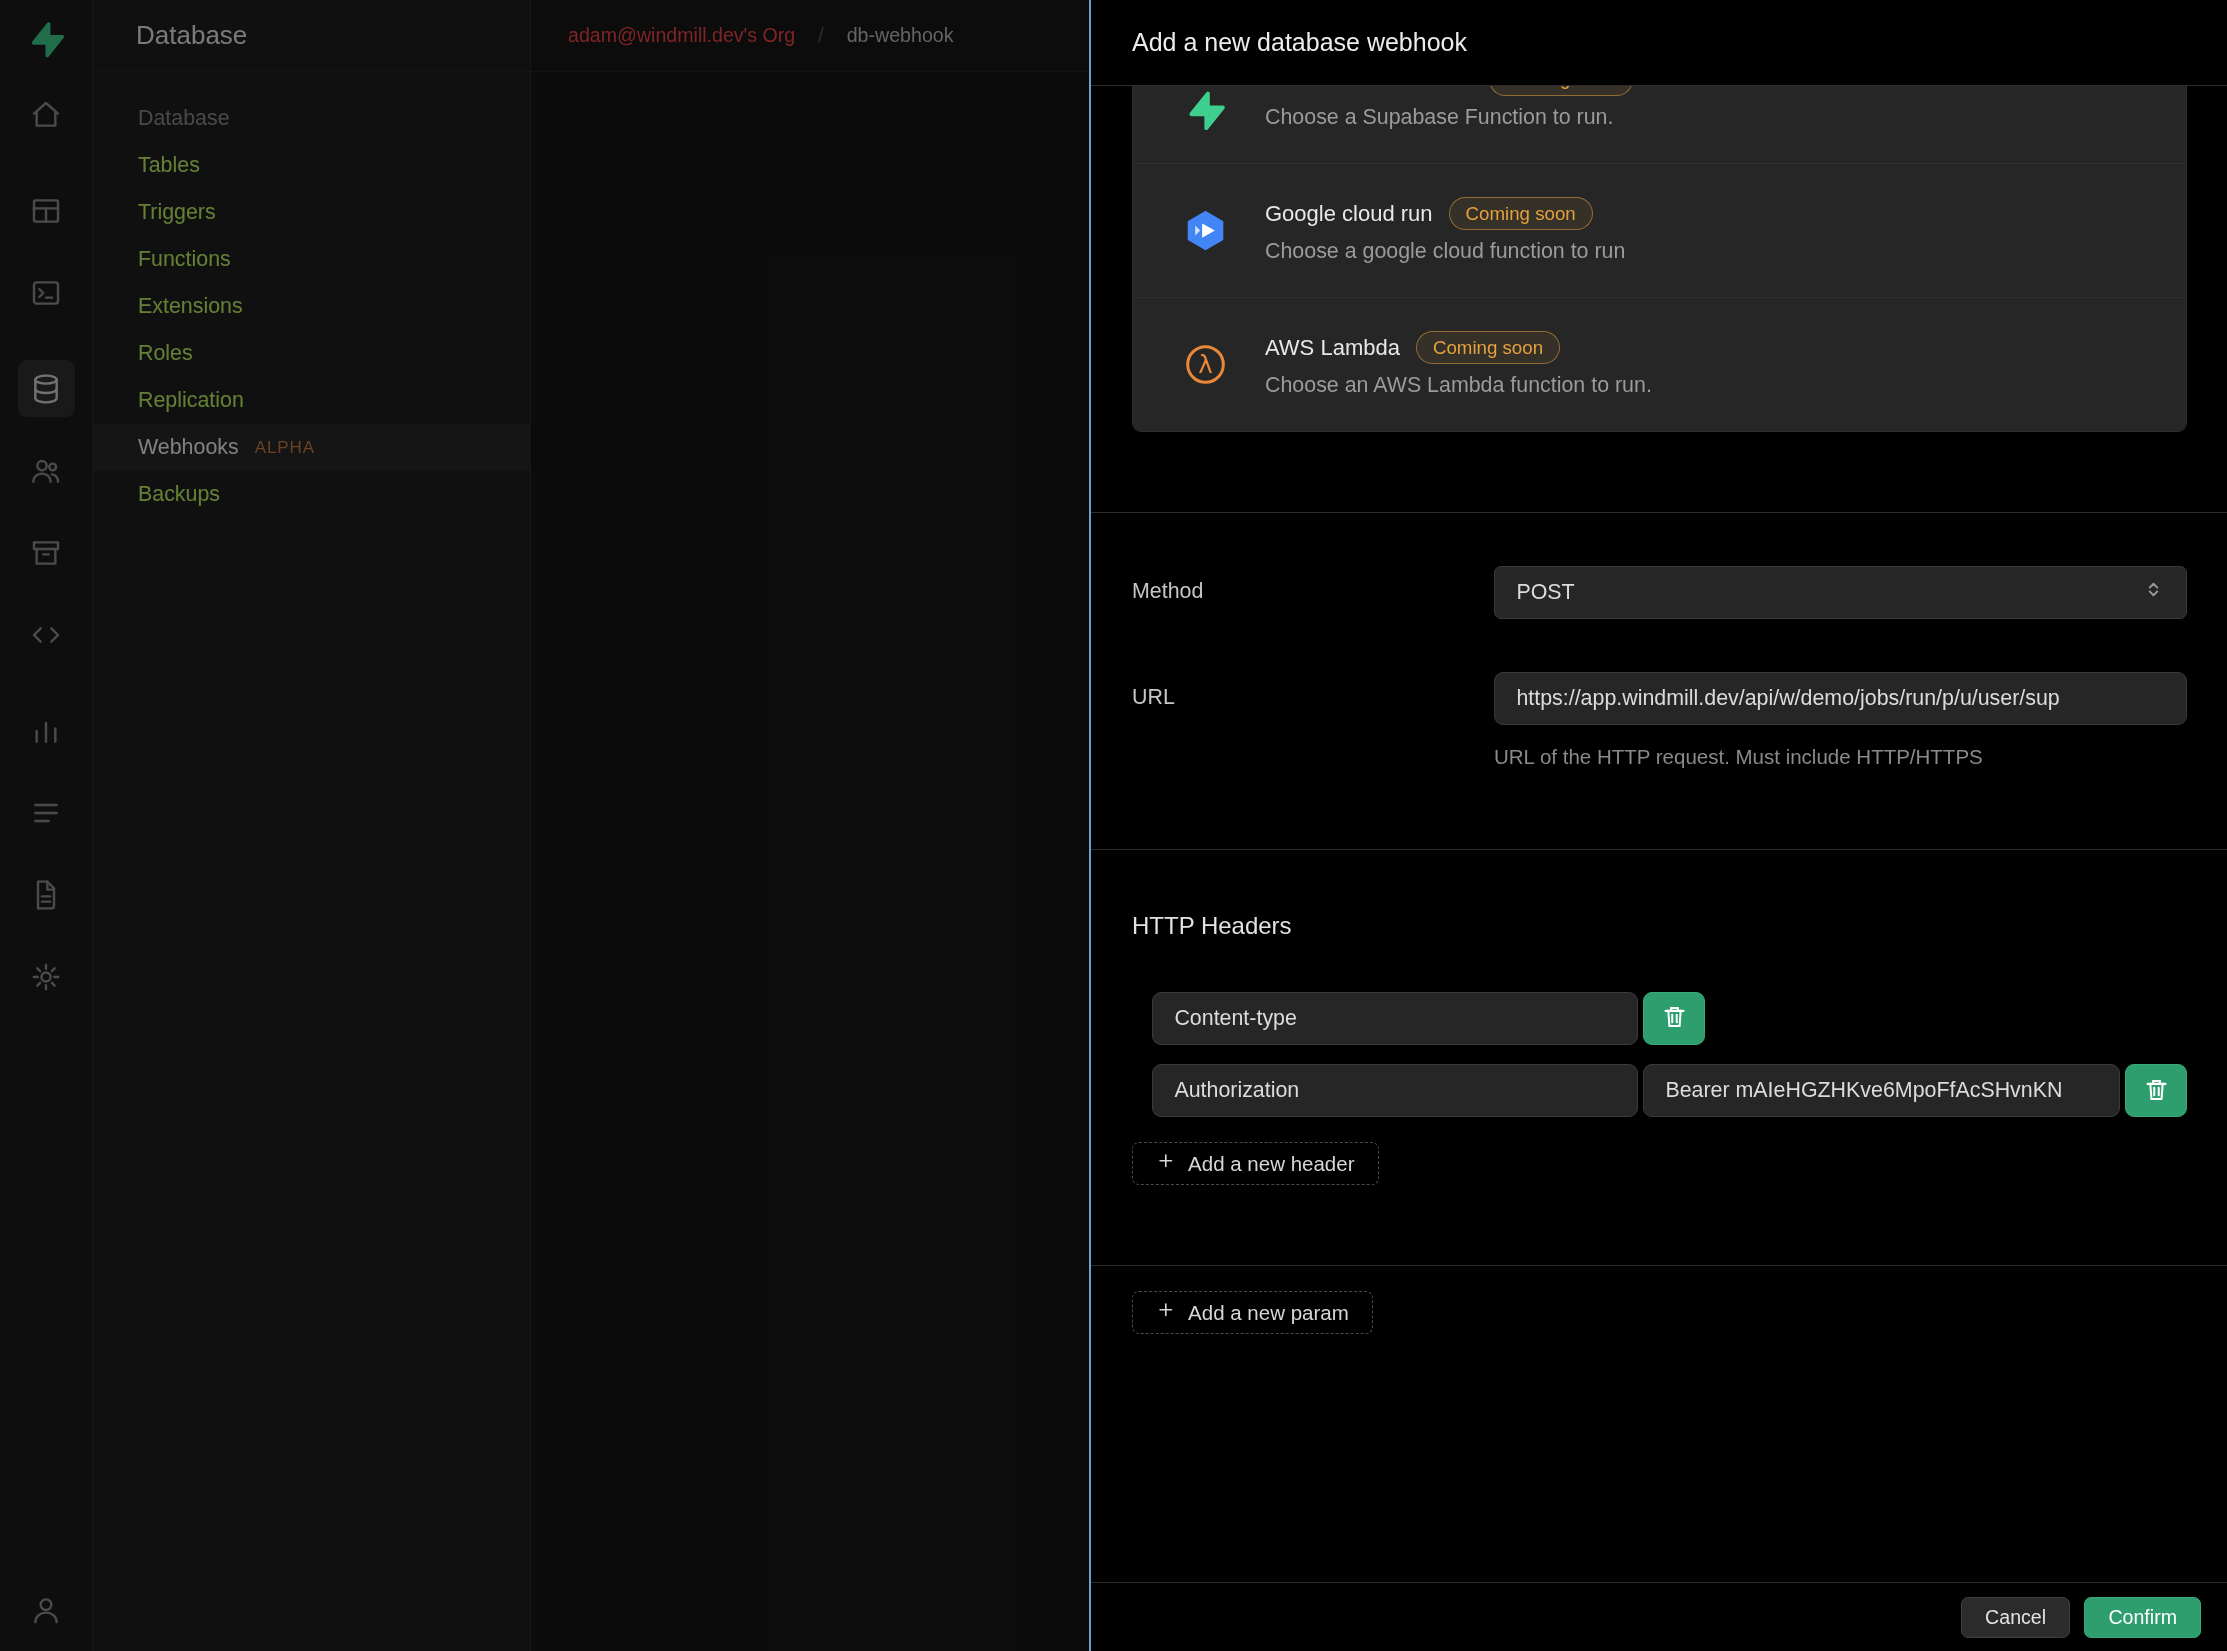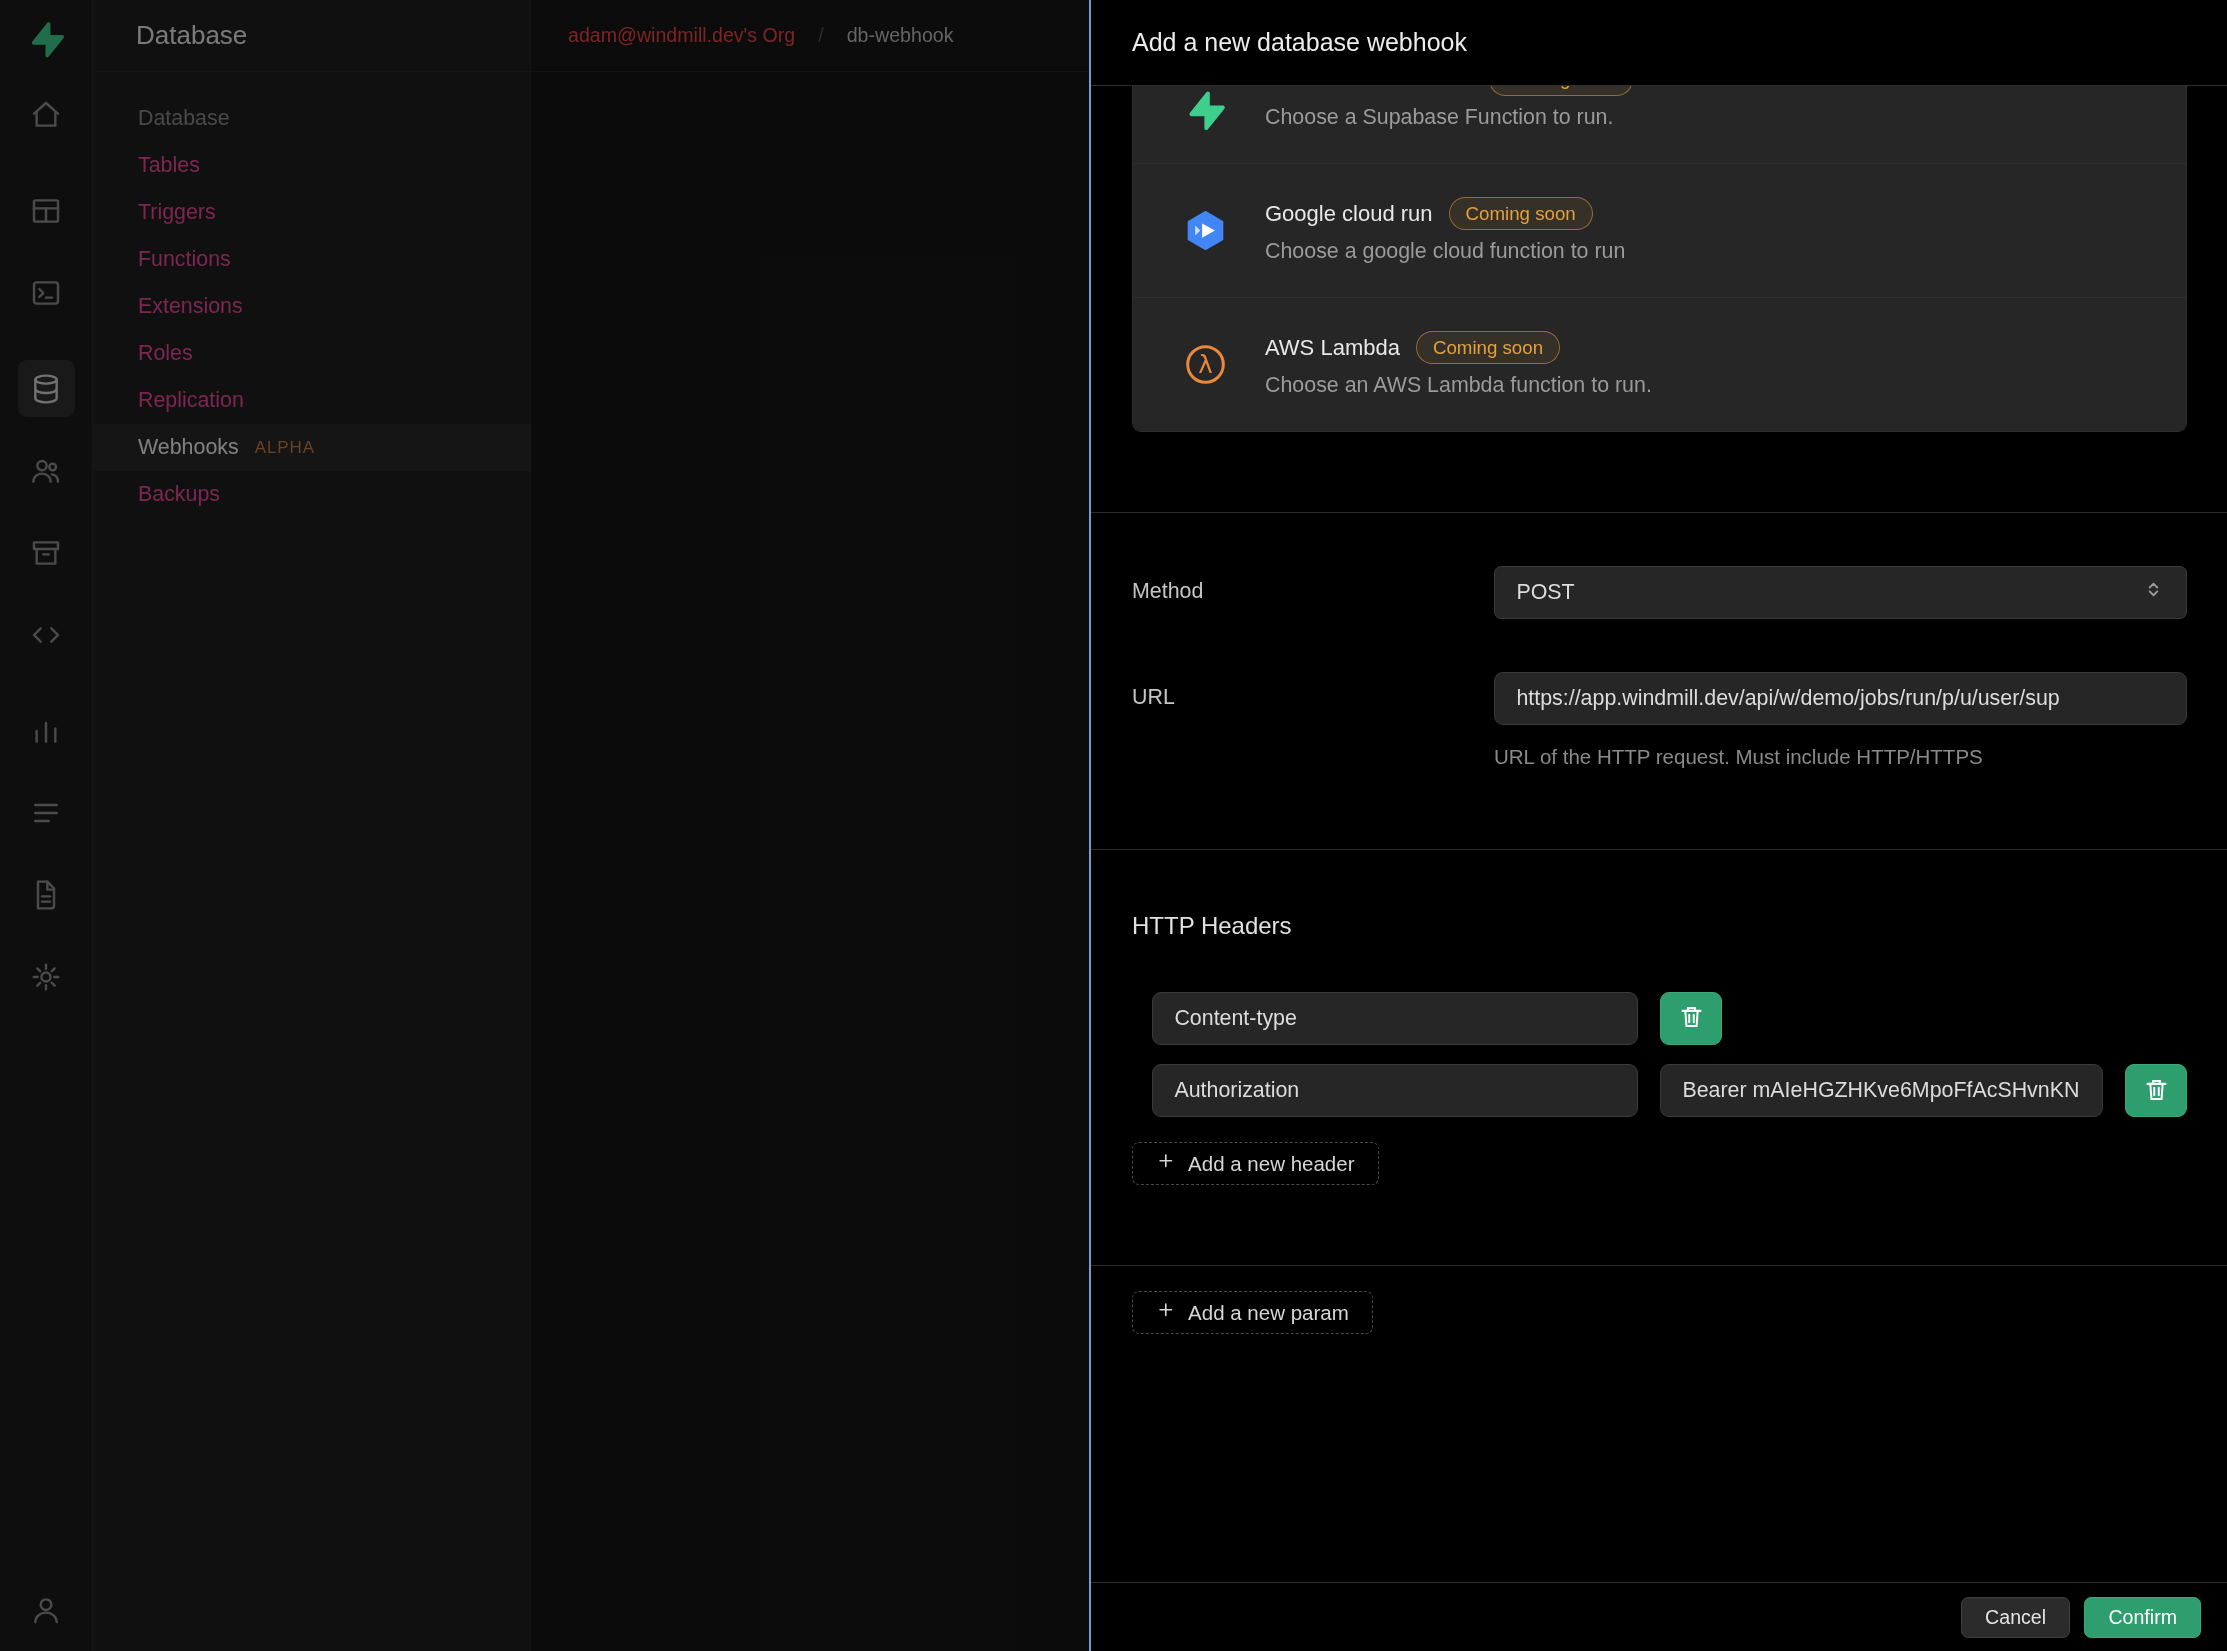--- a/index.html
+++ b/index.html
@@ -22,21 +22,21 @@
   .rail-bottom { margin-top:auto !important; margin-bottom:12.5px; }
 
   
   .sidebar { position:absolute; left:93px; top:0; width:438px; height:100%; background:#1f1f1f;
              border-right:0.9px solid #2a2a2a; z-index:10; }
   .sidebar-header { height:72px; display:flex; align-items:center; padding-left:43px;
                     border-bottom:0.9px solid #272727; }
   .sidebar-title { font-size:26px; color:#e6e6e6; }
   .menu { padding-top:23px; }
   .menu-item { height:47px; display:flex; align-items:center; padding-left:45px; font-size:21.4px;
-               color:#ec4899; cursor:pointer; }
+               color:#bef264; cursor:pointer; }
   .menu-item.muted { color:#8b8b8b; }
   .menu-item.active { color:#f2f2f2; background:#282828; }
   .alpha { margin-left:16px; font-size:17px; letter-spacing:0.9px; color:#c97b41; }
 
   
   .main { position:absolute; left:530px; top:0; width:559px; height:100%; background:#161616; z-index:5; }
   .main-header { height:72px; display:flex; align-items:center; gap:23px; padding-left:38px;
                  border-bottom:0.9px solid #242424; background:#181818; font-size:19.6px; }
   .crumb { color:#ef4444; white-space:nowrap; }
   .crumb2 { color:#bdbdbd; }
@@ -79,21 +79,21 @@
   .form-row { display:flex; margin-top:53px; }
   .form-label { width:362px; flex:none; font-size:21.4px; color:#c6c6c6; padding-top:13.4px; }
   .control { flex:1; }
   .select, .input { height:53px; background:#262626; border:0.9px solid #3a3a3a; border-radius:9px;
                     display:flex; align-items:center; padding:0 21.4px; font-size:21.4px; color:#dcdcdc;
                     overflow:hidden; white-space:nowrap; }
   .select { justify-content:space-between; cursor:pointer;border-radius:7px; }
   .chev svg { width:23px; height:23px; stroke:#9a9a9a; fill:none; stroke-width:2; stroke-linecap:round; stroke-linejoin:round; }
   .help { margin-top:19.6px; margin-left:362px; font-size:20.5px; color:#8a8a8a; }
 
-  .kv-row { display:flex; gap:22px; margin-top:19.6px;padding-left:20px; }
+  .kv-row { display:flex; gap:5px; margin-top:19.6px;padding-left:20px; }
   .kv-row.first { margin-top:52px; }
   .kv-key { width:486px; flex:none; }
   .kv-value { flex:1; }
   .kv-delete { width:62px; height:53px; flex:none; background:#2e9e6e; border:0.9px solid #3aa97a;
                border-radius:9px; display:flex; align-items:center; justify-content:center; cursor:pointer; }
   .kv-delete svg { width:27px; height:27px; stroke:#ffffff; fill:none; stroke-width:1.8; stroke-linecap:round; }
 
   .add-btn { margin-top:25px; display:inline-flex; align-items:center; gap:12.5px; height:43px;
              padding:0 23px; background:transparent; border:0.9px dashed #4b4b4b; border-radius:7.1px;
              color:#d6d6d6; font-size:20.5px; font-family:inherit; cursor:pointer; }

